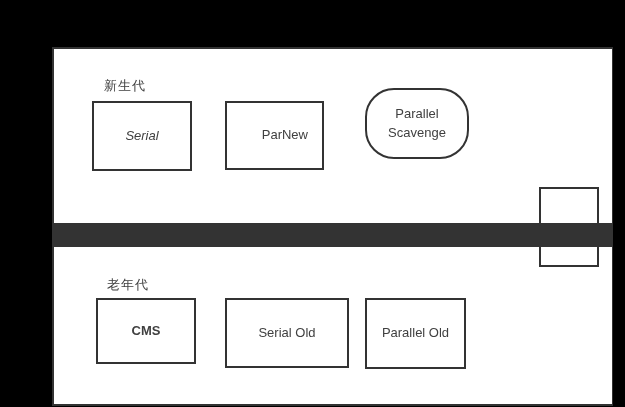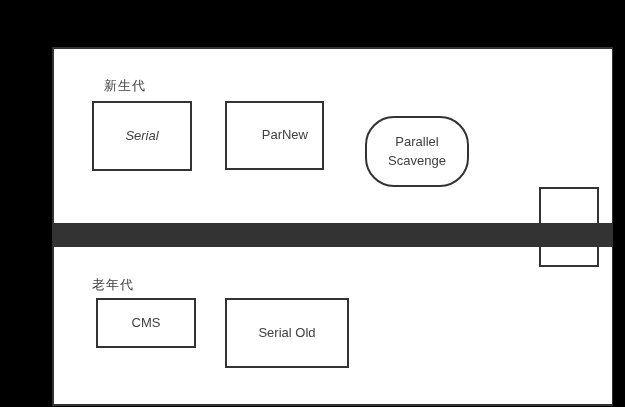--- a/index.html
+++ b/index.html
@@ -29,38 +29,38 @@
   }
   .gen-label{
     position:absolute;
     font-size:13px;
     color:var(--text);
     letter-spacing:1px;
     white-space:nowrap;
     z-index:1;
   }
   .gen-label.young{ left:68px; top:41px; }
-  .gen-label.old{ left:56px; top:240px; }
+  .gen-label.old{ left:71px; top:240px; }
   .box{
     position:absolute;
     background:var(--surface);
     border:2px solid var(--border);
     display:flex;
     align-items:center;
     justify-content:center;
     text-align:center;
     font-size:13px;
     color:var(--text);
     line-height:1.45;
     z-index:1;
   }
   .box-serial       { left:68px;  top:77px;  width:100px; height:70px;font-style:italic; }
   .box-parnew       { left:201px; top:77px;  width:99px;  height:69px;justify-content:flex-end; }
-  .box-ps           { left:341px; top:92px;  width:104px; height:71px;border-radius:29px; }
-  .box-cms          { left:72px;  top:274px; width:100px; height:50px; }
+  .box-ps           { left:341px; top:64px;  width:104px; height:71px;border-radius:29px; }
+  .box-cms          { left:72px;  top:274px; width:100px; height:66px;font-weight:bold; }
   .box-serial-old   { left:201px; top:274px; width:124px; height:70px; }
   .box-parallel-old { left:341px; top:274px; width:101px; height:71px; }
   .box-g1           { left:515px; top:163px; width:60px;  height:80px; }
   .box-g1 .box-text { transform:translateY(3px); }
   .box-text{ display:block; padding:0 2px; }
   .divider-line{
     position:absolute;
     left:28px; top:199px;
     width:567px; height:2px;
     background:var(--border);
@@ -106,13 +106,16 @@
   <div class="gen-label old">老年代</div>
 
   <div class="box box-cms">
     <span class="box-text">CMS</span>
   </div>
 
   <div class="box box-serial-old">
     <span class="box-text">Serial Old</span>
   </div>
 
+  <div class="box box-parallel-old">
+    <span class="box-text">Parallel Old</span>
+  </div>
 </div>
 
 </body></html>

